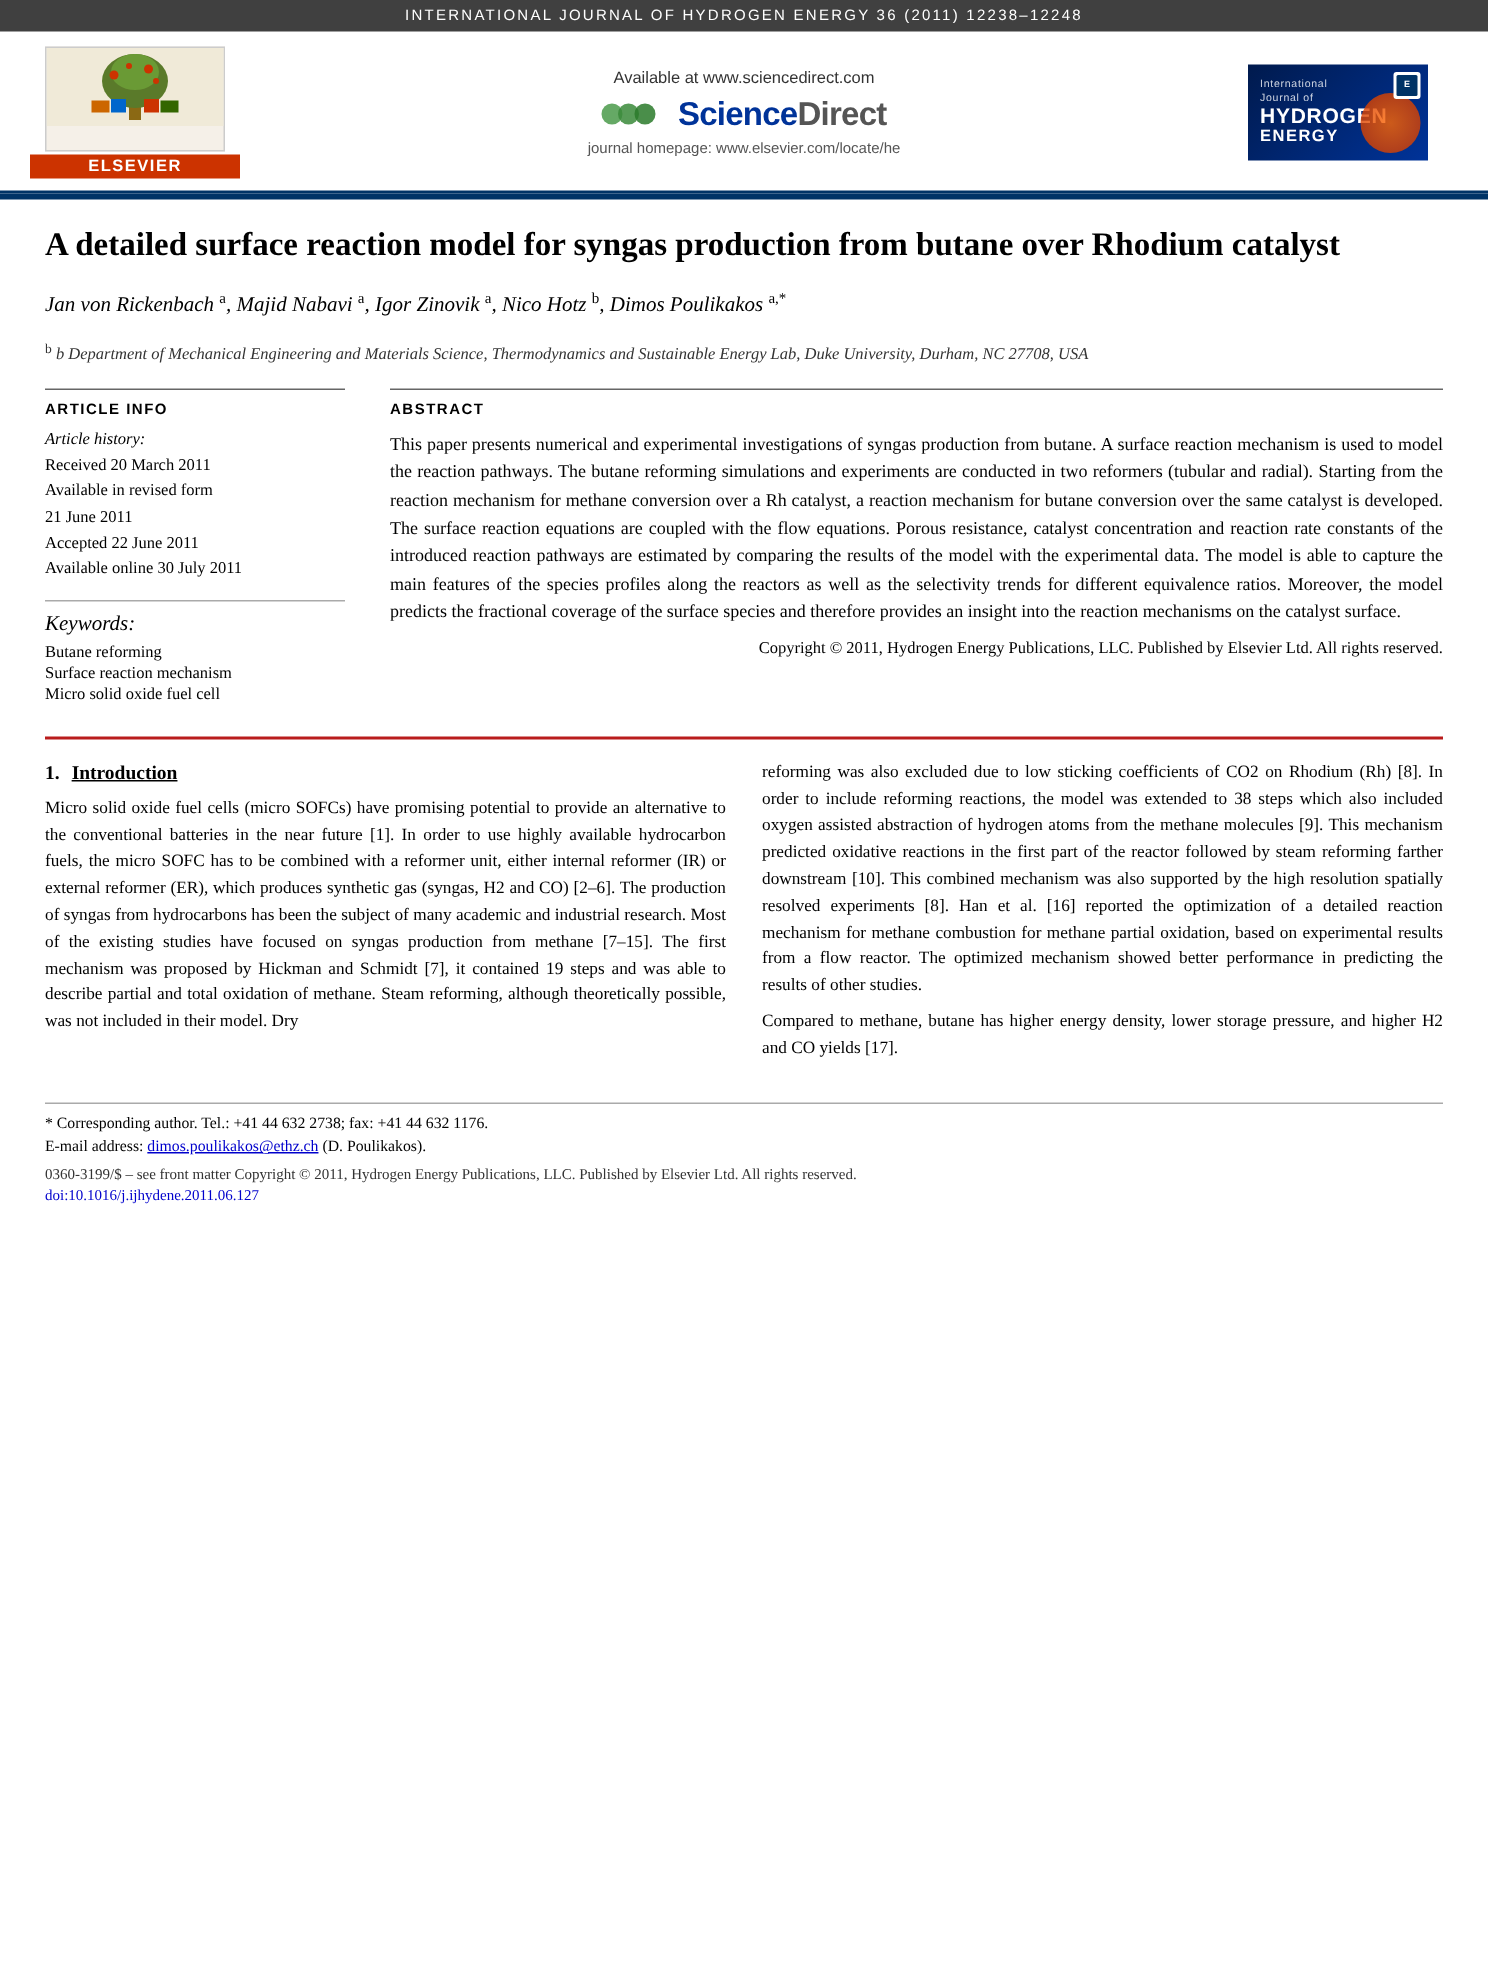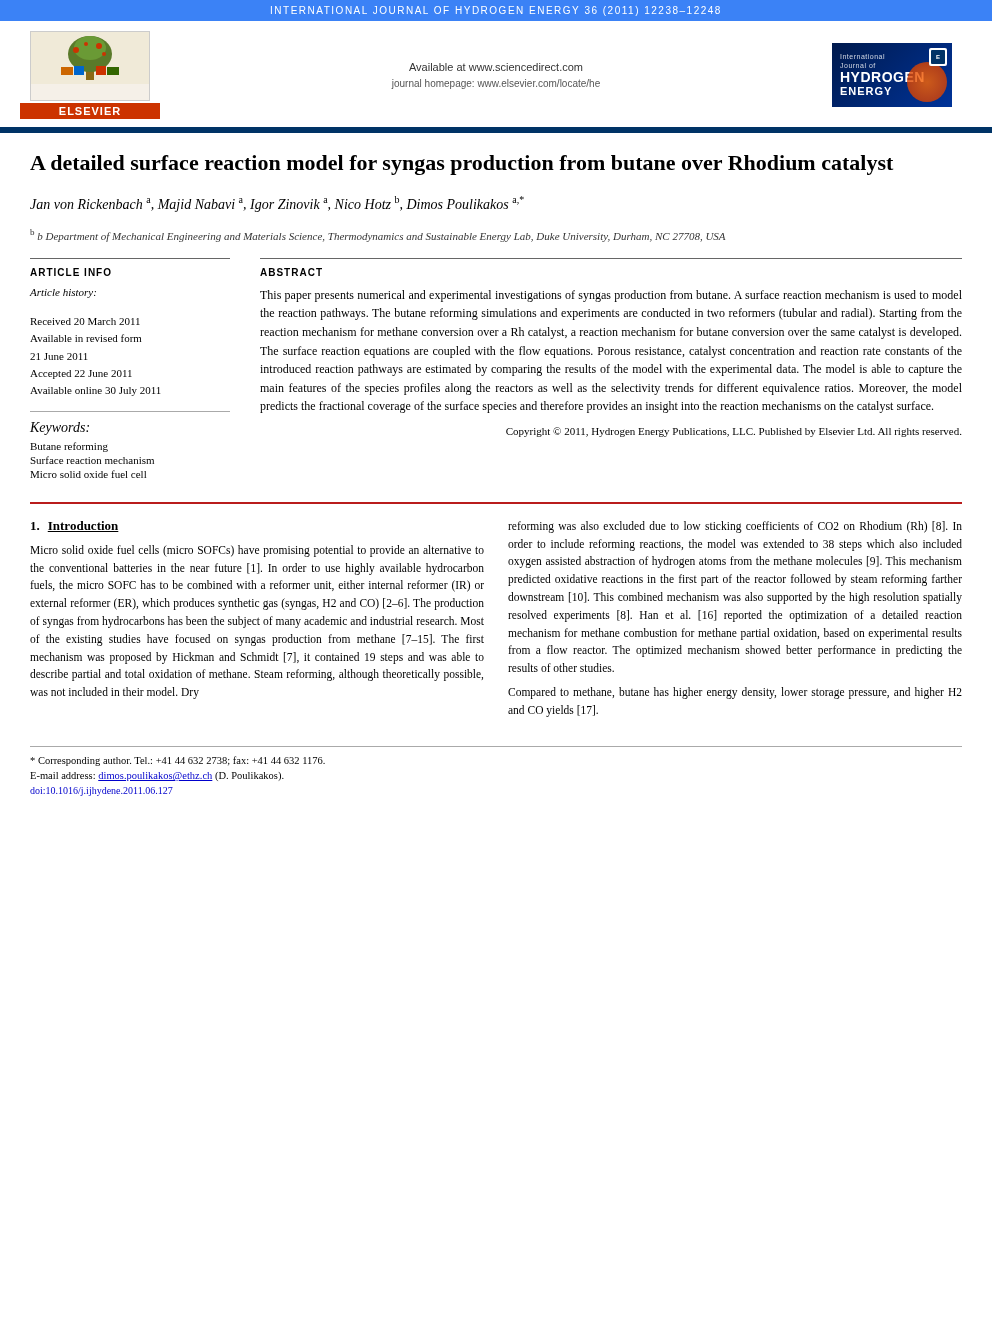--- a/index.html
+++ b/index.html
@@ -7,21 +7,21 @@
       width: 992px;
       min-height: 1323px;
       background: #fff;
       font-family: 'Times New Roman', Times, serif;
       font-size: 13px;
       color: #000;
     }
 
     
     .journal-bar {
-      background: #3b82f6;
+      background: #404040;
       color: #fff;
       text-align: center;
       font-size: 10px;
       font-family: Arial, sans-serif;
       letter-spacing: 1.5px;
       text-transform: uppercase;
       padding: 5px 0;
     }
 
     
@@ -200,21 +200,21 @@
       font-family: Arial, sans-serif;
       letter-spacing: 1px;
       text-transform: uppercase;
       font-weight: bold;
       margin-bottom: 8px;
       color: #000;
     }
     .article-history-label {
       font-size: 11px;
       font-style: italic;
-      margin-bottom: 16px;
+      margin-bottom: 4px;
     }
     .article-history-item {
       font-size: 11px;
       margin-bottom: 2px;
       line-height: 1.4;
     }
     .keywords-section {
       margin-top: 12px;
       border-top: 1px solid #aaa;
       padding-top: 8px;
@@ -355,20 +355,30 @@
           <rect x="65" y="34" width="10" height="9" fill="#cc3300"></rect>
           <rect x="76" y="35" width="12" height="8" fill="#336600"></rect>
         </svg>
       </div>
       <div class="elsevier-text">ELSEVIER</div>
     </div>
   </div>
 
   <div class="header-center">
     <div class="available-text">Available at www.sciencedirect.com</div>
+    <div class="sciencedirect-logo">
+      <div class="sd-circles">
+        <div class="sd-circle" style="background:#4a9a4a;"></div>
+        <div class="sd-circle" style="background:#3a8a3a; transform:translateX(-5px);"></div>
+        <div class="sd-circle" style="background:#2a7a2a; transform:translateX(-10px);"></div>
+      </div>
+      <div class="sd-text">
+        <span style="color:#003399;">Science</span><span style="color:#555;">Direct</span>
+      </div>
+    </div>
     <div class="journal-homepage">journal homepage: www.elsevier.com/locate/he</div>
   </div>
 
   <div class="header-right">
     <div class="he-cover">
       <div style="font-size:7px; font-family:Arial; letter-spacing:0.5px; margin-bottom:2px; opacity:0.8;">International</div>
       <div style="font-size:7px; font-family:Arial; letter-spacing:0.5px; opacity:0.8;">Journal of</div>
       <div style="font-size:14px; font-family:Arial; font-weight:bold; letter-spacing:0.5px; text-transform:uppercase;">HYDROGEN</div>
       <div style="font-size:11px; font-family:Arial; font-weight:bold; letter-spacing:1px; text-transform:uppercase;">ENERGY</div>
       <div class="he-cover-circle"></div>
@@ -441,18 +451,19 @@
     </div>
   </div>
 
   <div class="footnote-area">
     <div class="footnote-line">* Corresponding author. Tel.: +41 44 632 2738; fax: +41 44 632 1176.</div>
     <div class="footnote-line">
       <span>E-mail address:</span>
       <span class="footnote-link">dimos.poulikakos@ethz.ch</span>
       <span>(D. Poulikakos).</span>
     </div>
+    <div class="footnote-copyright">0360-3199/$ – see front matter Copyright © 2011, Hydrogen Energy Publications, LLC. Published by Elsevier Ltd. All rights reserved.</div>
     <div class="footnote-doi">
       <span>doi:10.1016/j.ijhydene.2011.06.127</span>
     </div>
   </div>
 
 </div>
 
 </body></html>

